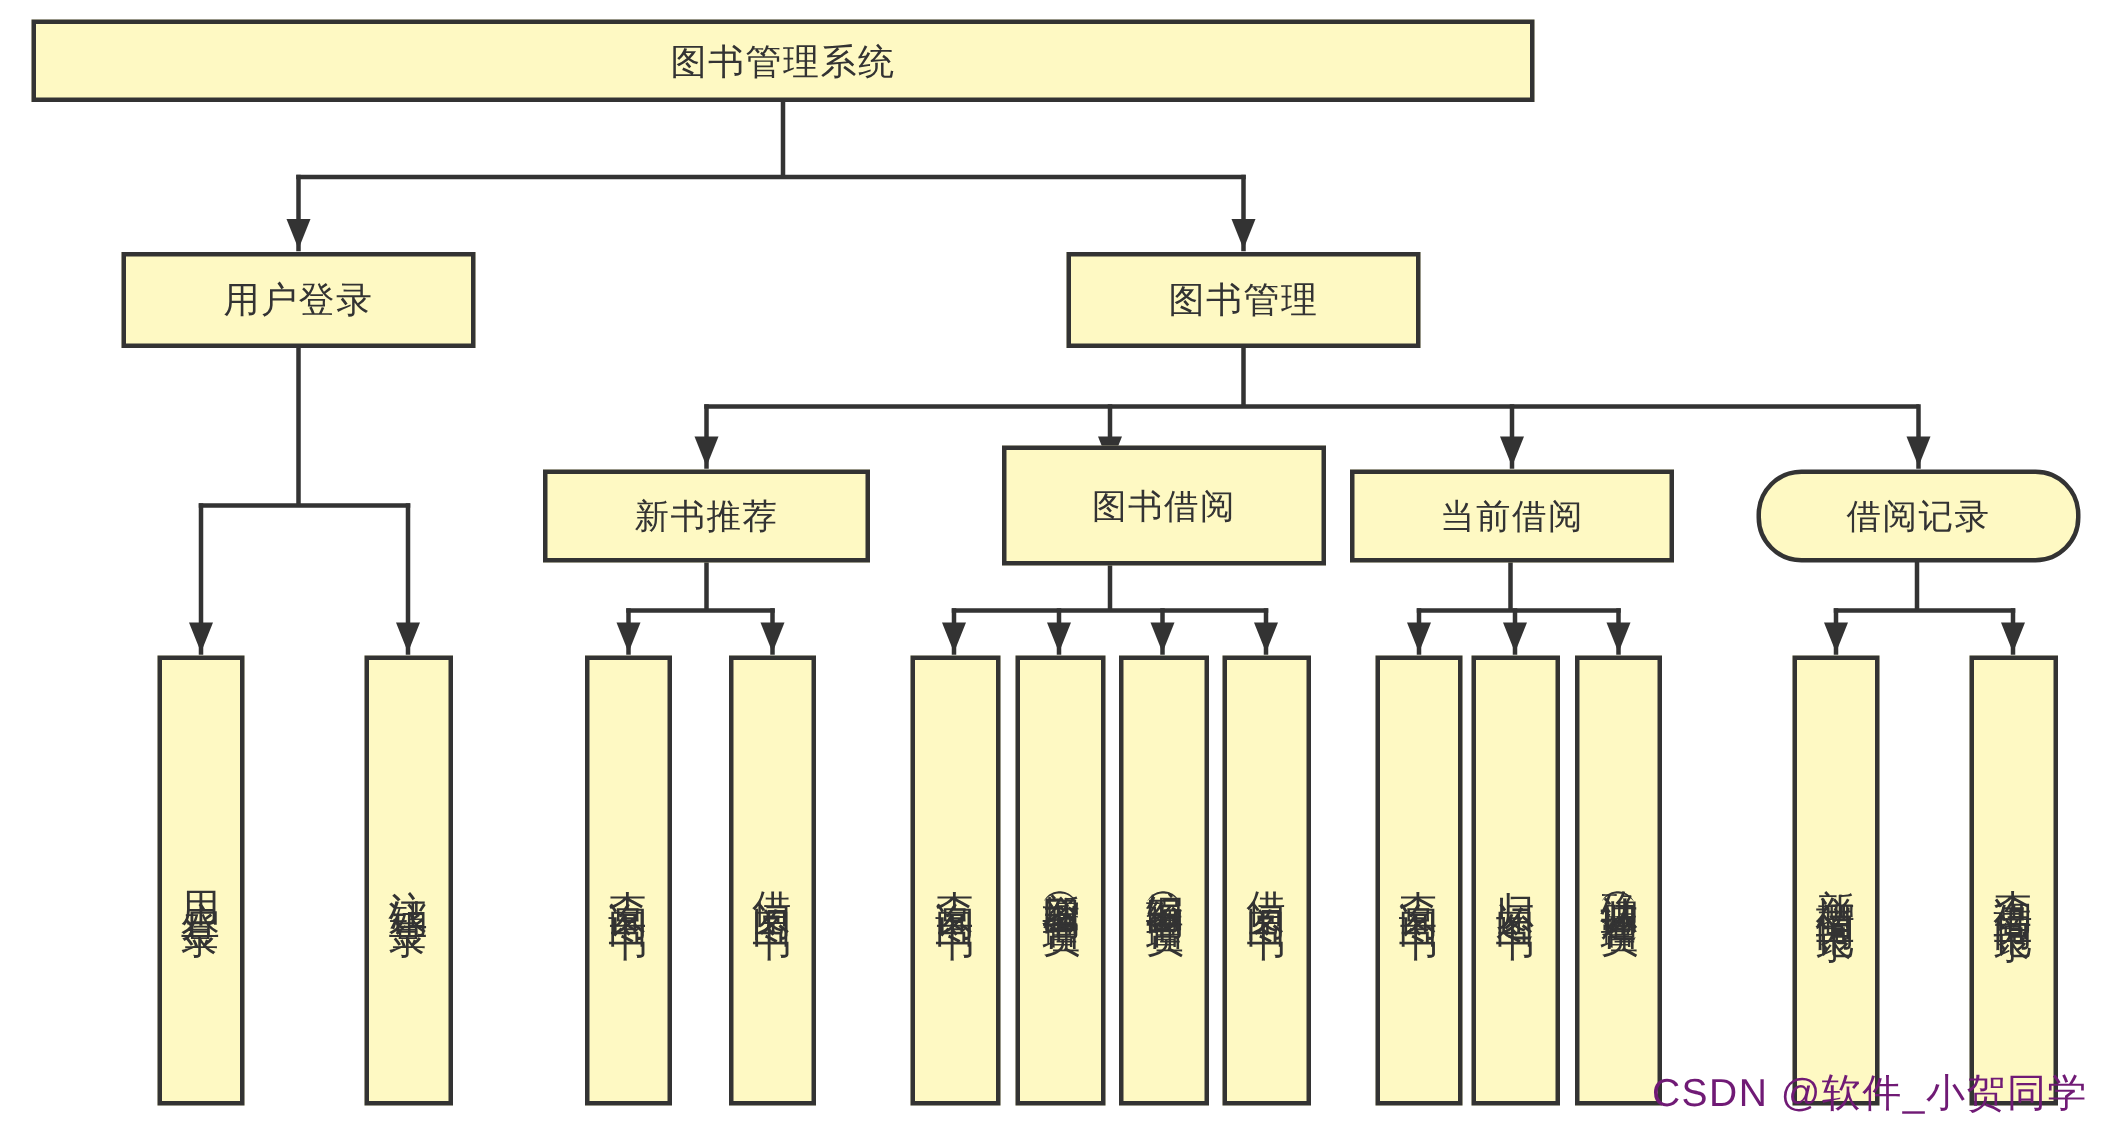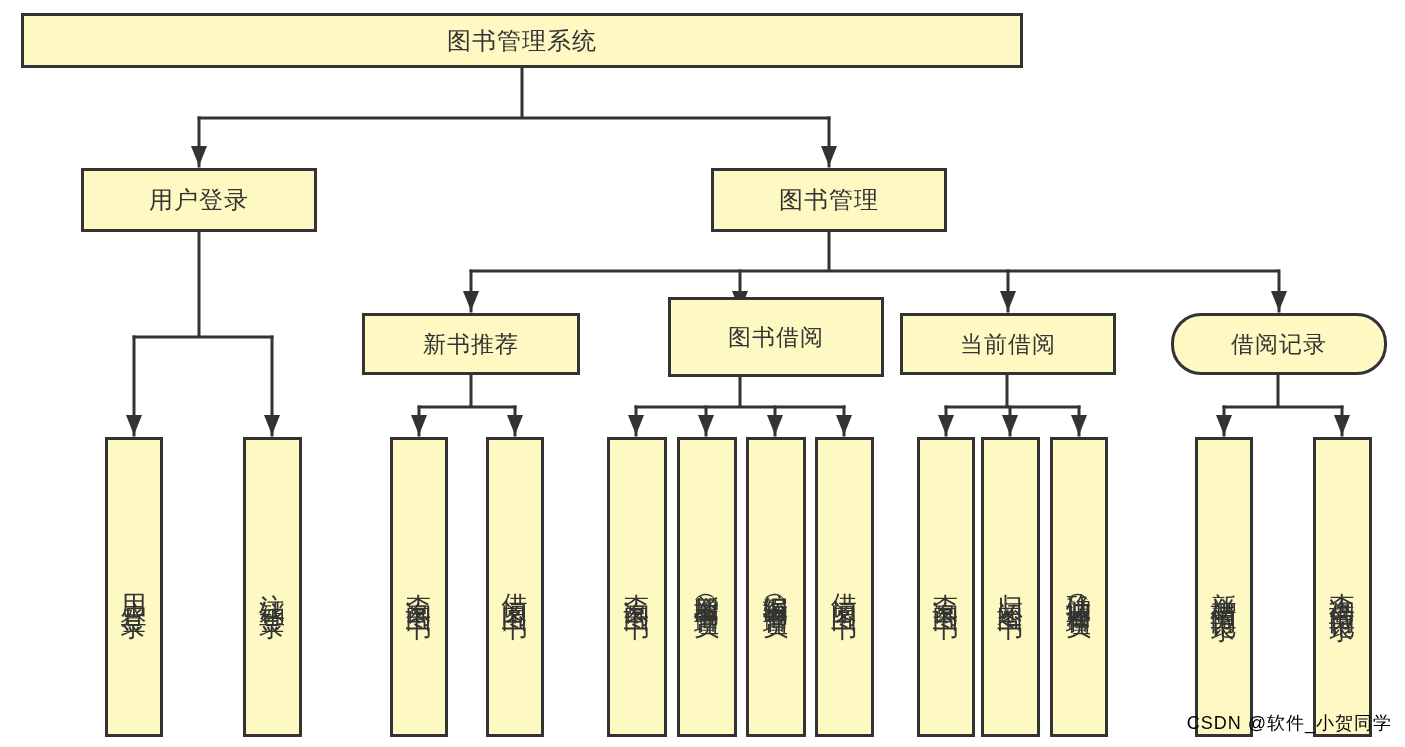--- a/index.html
+++ b/index.html
@@ -32,22 +32,22 @@
     font-size:26px;
     letter-spacing:7px;
     line-height:52px;
   }
   .node.vert.mid{letter-spacing:5px;}
   .node.vert.long{font-size:25px;letter-spacing:3px;}
   .watermark{
     position:absolute;
     top:711px;
     right:13px;
-    font-size:18px;
-    color:#000000;
+    font-size:26px;
+    color:#701a75;
     letter-spacing:1px;
     z-index:3;
     white-space:nowrap;
   }
 </style>
 </head>
 <body>
 
 <div class="stage">
 

